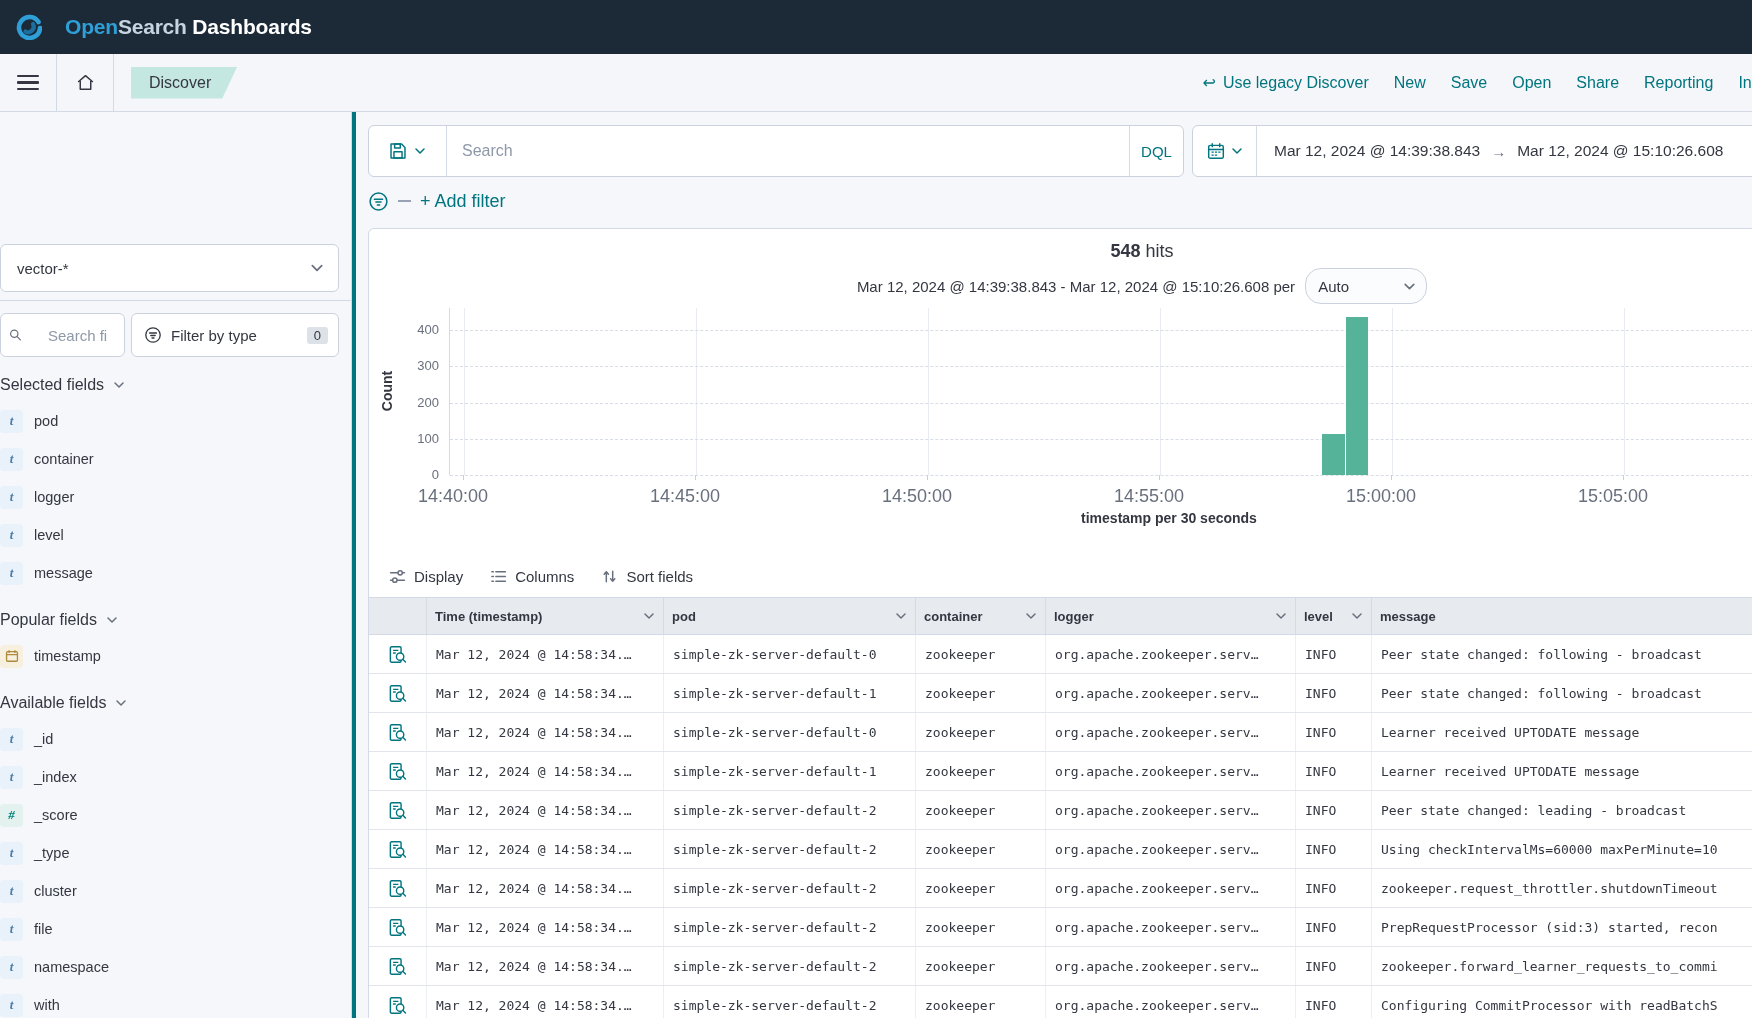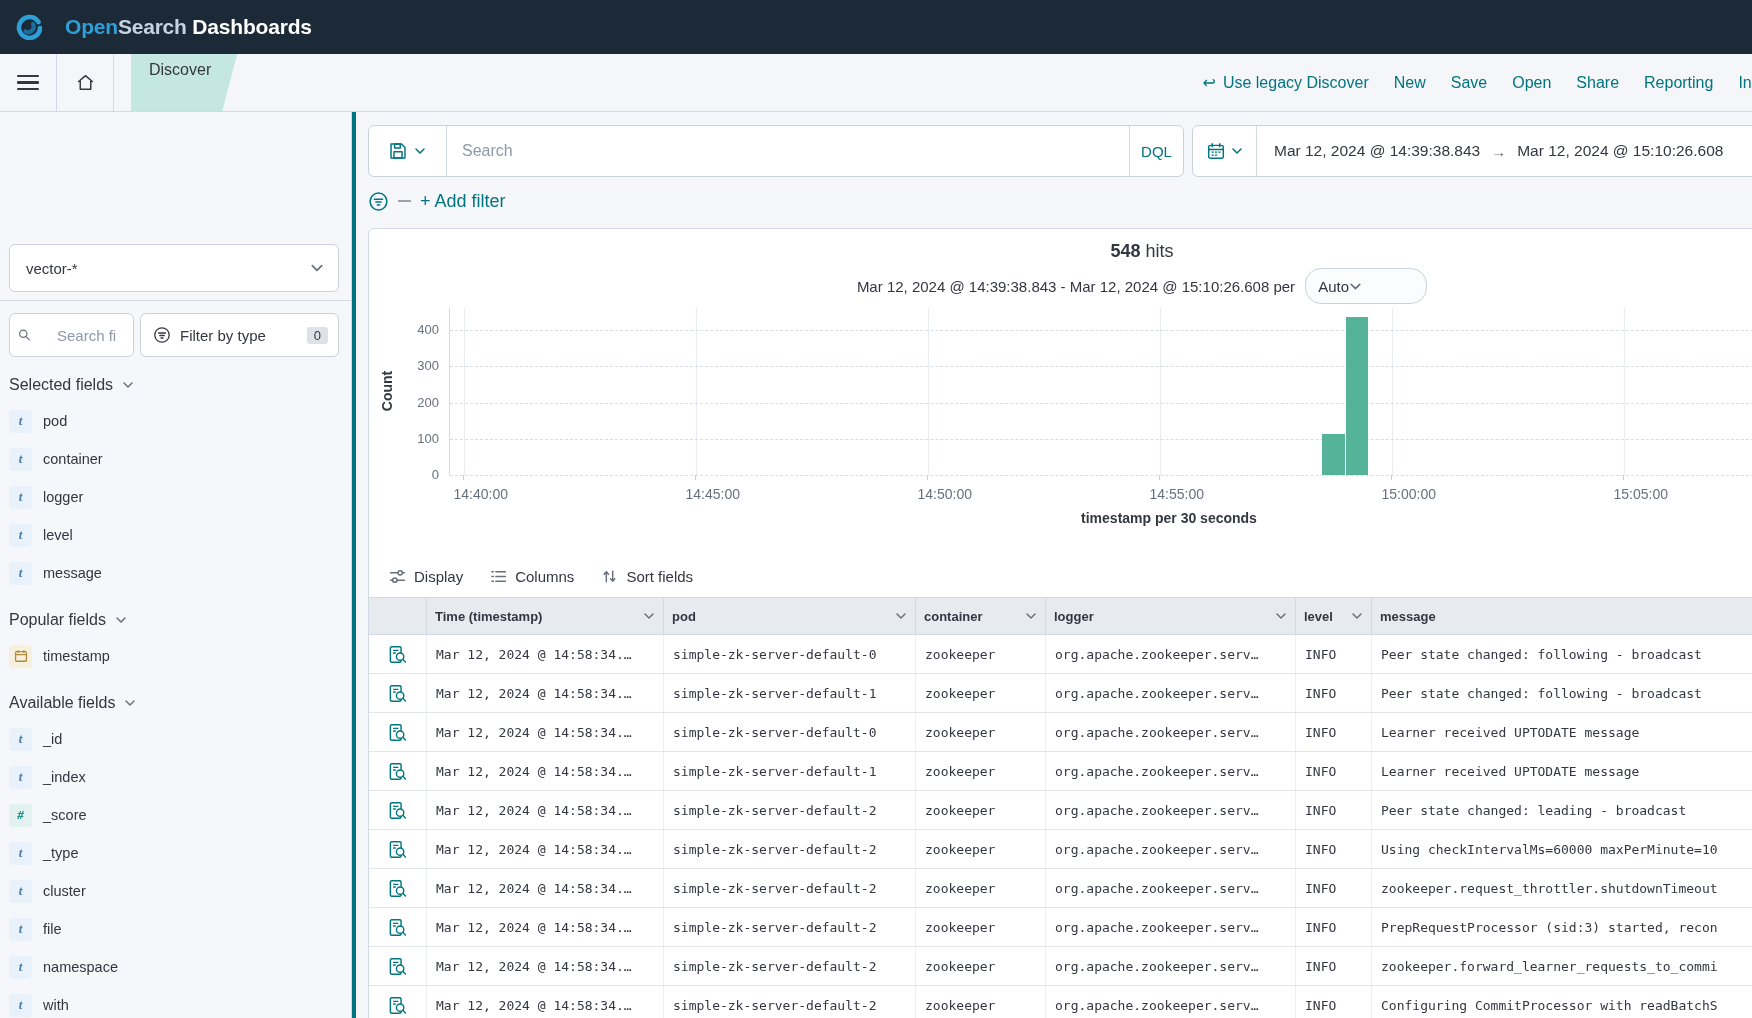--- a/index.html
+++ b/index.html
@@ -14,34 +14,34 @@
 
   
   .top-bar{height:54px;background:var(--dark);display:flex;align-items:center;padding-left:16px;width:1918px}
   .logo{display:flex;align-items:center;gap:23px}
   .logo-text{font-size:21px;font-weight:700;letter-spacing:-0.2px;white-space:pre}
   .logo-open{color:#2F9FD8}.logo-search{color:#C6D3E0}.logo-dash{color:#FFFFFF}
 
   
   .nav-bar{height:58px;background:#F4F6F9;border-bottom:1px solid var(--border);
            display:flex;align-items:center;width:1918px;padding-right:128px}
-  .nav-left{display:flex;height:100%}
+  .nav-left{display:flex;align-items:center;height:100%}
   .icon-btn{width:57px;height:100%;display:flex;align-items:center;justify-content:center;border-right:1px solid var(--border);cursor:pointer}
   .burger{width:22px}
   .burger span{display:block;height:2.5px;background:#343741;margin:4px 0;border-radius:1px}
   .crumb{margin-left:17px;background:#C5E7E1;padding:7px 26px 7px 18px;font-size:16px;color:#343741;
          clip-path:polygon(0 0,100% 0,calc(100% - 15px) 100%,0 100%)}
   .nav-links{margin-left:auto;display:flex;align-items:center;gap:25px}
   .nav-link{color:var(--teal);font-size:16px;text-decoration:none;white-space:nowrap;display:flex;align-items:center;gap:7px;cursor:pointer}
   .undo{font-size:16px;line-height:1}
 
   
   .body-row{display:flex;height:906px}
   .sidebar{width:352px;min-width:352px;background:var(--bg);border-right:1px solid var(--border);
-           padding:132px 12px 0 9px}
+           padding:132px 12px 0 0}
   .accent{width:4px;background:var(--teal)}
   .main{flex:1;padding:13px 0 0 12px}
 
   
   .index-select{height:48px;background:#fff;border:1px solid #CBD2DD;border-radius:6px;display:flex;
                 align-items:center;justify-content:space-between;padding:0 14px 0 16px;font-size:15px;cursor:pointer}
   .side-divider{height:1px;background:var(--border);margin:8px -12px 0 -12px}
   .side-search-row{display:flex;gap:6px;margin-top:12px}
   .side-search{width:125px;height:44px;background:#fff;border:1px solid #CBD2DD;border-radius:6px;
                display:flex;align-items:center;padding:0 8px;gap:24px;overflow:hidden}
@@ -79,31 +79,31 @@
   .filter-row{margin-top:13px;height:22px;display:flex;align-items:center;gap:9px}
   .filter-dash{width:13px;height:2px;background:#98A2B3}
   .add-filter{color:var(--teal);font-size:18px;text-decoration:none;cursor:pointer}
 
   
   .card{margin-top:16px;width:1548px;background:#fff;border:1px solid var(--border);border-radius:6px;padding-top:12px}
   .hits-line{text-align:center;font-size:18px}
   .hits-num{font-weight:700}
   .subtitle{margin-top:6px;display:flex;justify-content:center;align-items:center;gap:10px;font-size:15px}
   .auto-select{width:122px;height:36px;background:#FBFCFD;border:1px solid #CBD2DD;border-radius:16px;
-               display:flex;align-items:center;padding:0 10px 0 12px;cursor:pointer}
+               display:flex;align-items:center;justify-content:space-between;padding:0 10px 0 12px;cursor:pointer}
 
   
   .chart{position:relative;height:232px;margin-top:4px}
   .plot{position:absolute;left:80px;right:26px;top:0;height:167px;border-left:1px solid var(--border)}
   .hgrid{position:absolute;left:0;right:0;height:0;border-top:1px dashed #D7DCE5}
   .vgrid{position:absolute;top:0;bottom:0;width:1px;background:#E8EBF1}
   .xtick{position:absolute;top:167px;height:5px;width:1px;background:#C9CFDA}
   .bar{position:absolute;bottom:0;background:var(--bar);cursor:pointer}
   .ylab{position:absolute;left:0;width:70px;text-align:right;font-size:13px;color:var(--sub)}
-  .xlab{position:absolute;width:90px;text-align:right;font-size:14px;color:var(--sub)}
+  .xlab{position:absolute;width:90px;text-align:left;font-size:18px;color:var(--sub)}
   .ytitle{position:absolute;left:-12px;top:75px;width:60px;text-align:center;transform:rotate(-90deg);
           font-weight:700;font-size:14px;color:var(--text)}
   .xtitle{position:absolute;left:80px;right:26px;top:202px;text-align:center;font-weight:700;font-size:14px}
 
   
   .table-toolbar{margin-top:20px;padding-left:20px;display:flex;align-items:center;gap:27px;height:32px;font-size:15px}
   .tb-item{display:flex;align-items:center;gap:8px;cursor:pointer;color:var(--text)}
   .grid-table{margin-top:5px;border-top:1px solid var(--border)}
   .thead,.trow{display:grid;grid-template-columns:58px 237px 252px 130px 250px 76px 1fr}
   .thead{background:#E7EAEF;height:37px;border-bottom:1px solid var(--border)}

